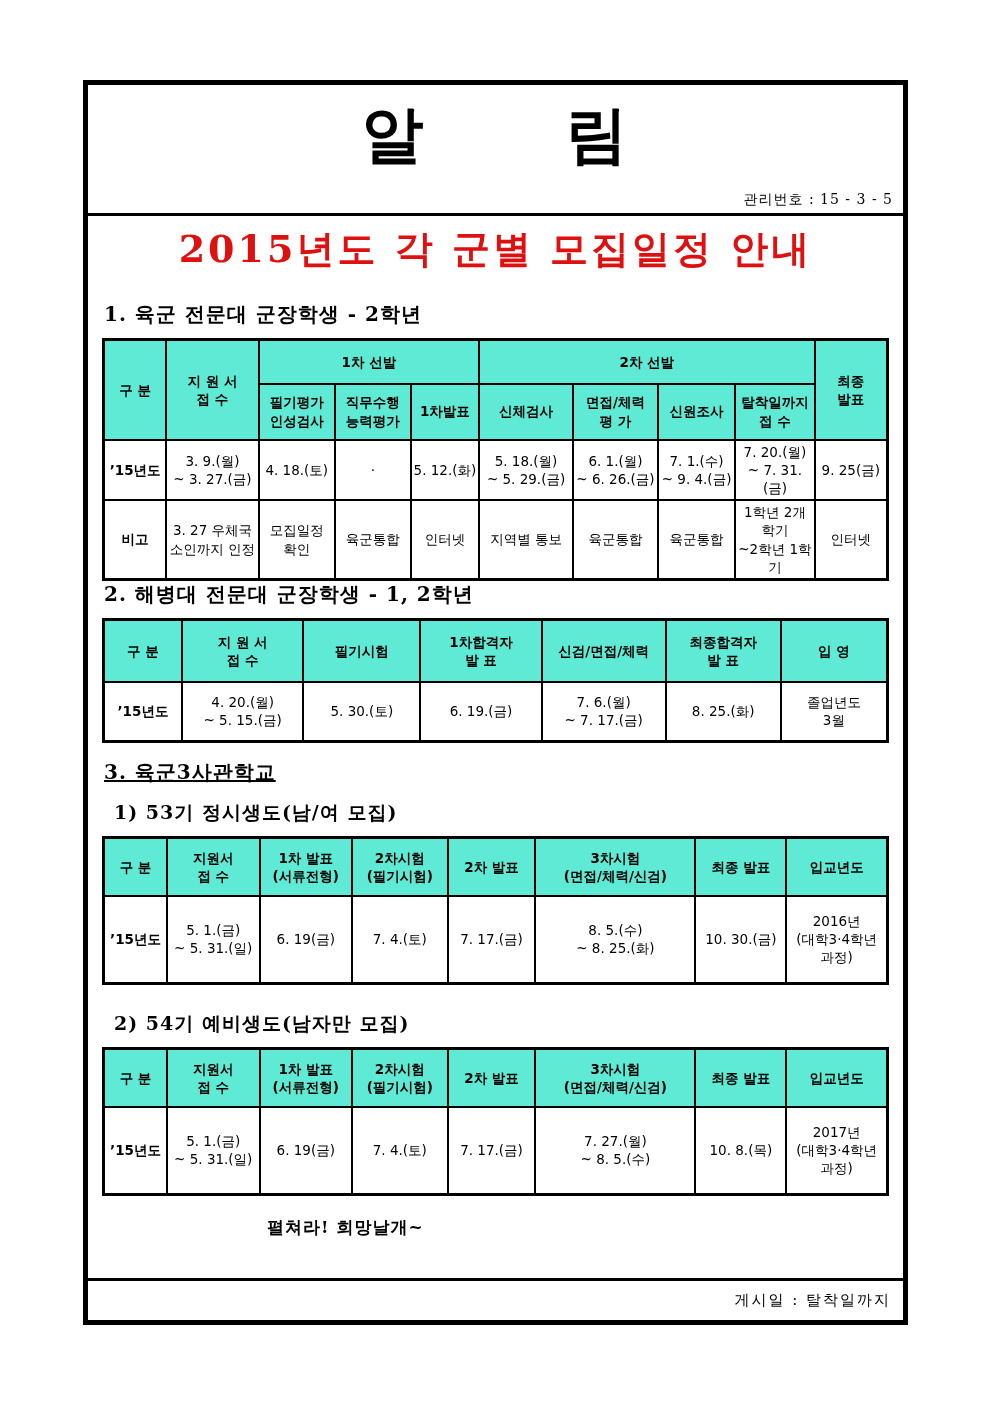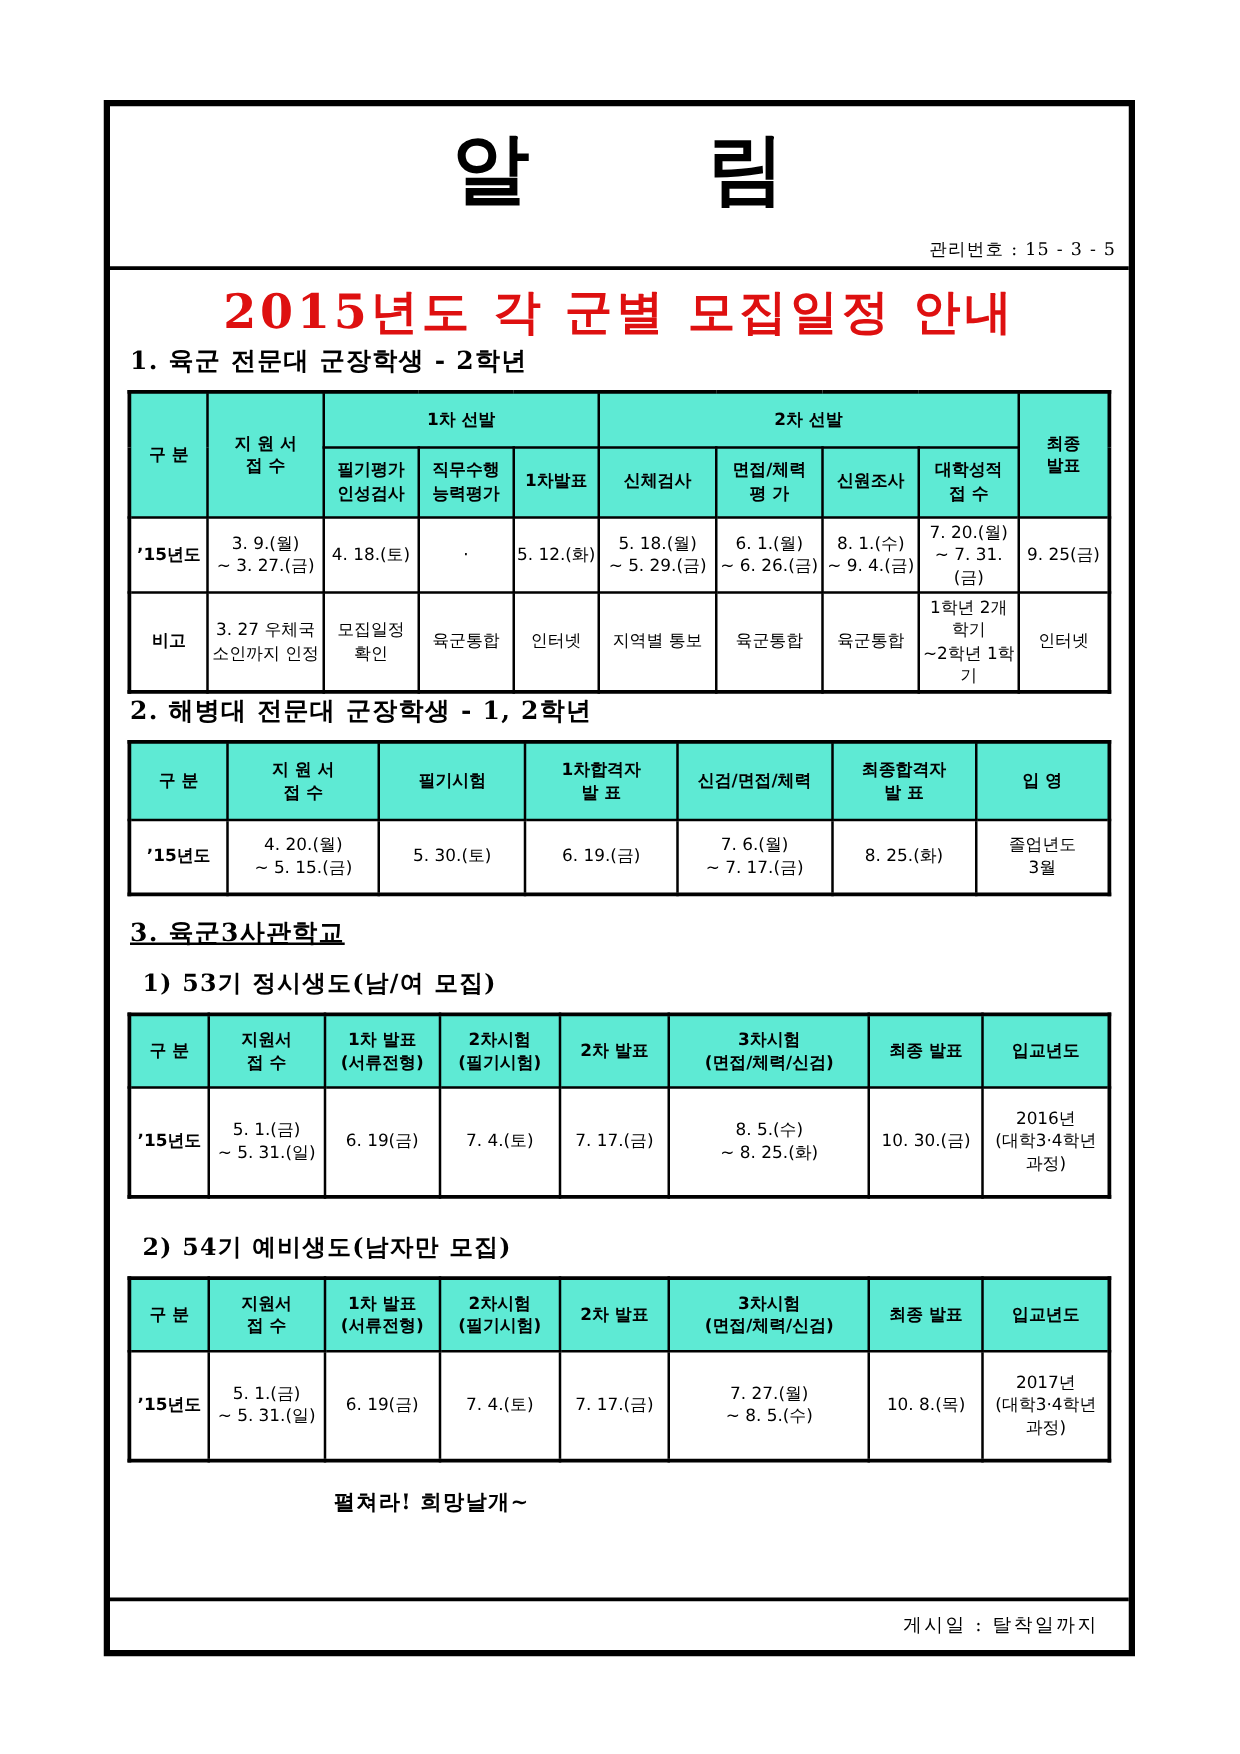--- a/index.html
+++ b/index.html
@@ -26,21 +26,21 @@
   
   .body-cell { flex:1; padding:0 14px; overflow:hidden; }
   .main-title {
     margin-top:8px; text-align:center; font-family:"DejaVu Serif", serif;
     font-weight:bold; font-size:38px; color:#DE1010; letter-spacing:3px;
   }
   .sec-heading {
     font-family:"DejaVu Serif", serif; font-weight:bold; font-size:20px;
     margin-left:2px; letter-spacing:1px;
   }
-  .h1 { }
+  .h1 { margin-top:26px; }
   .h2 { }
   .h3 { margin-top:16px;text-decoration:underline; }
   .sub-heading {
     font-family:"DejaVu Serif", serif; font-weight:bold; font-size:19px;
     margin-left:12px; margin-top:14px; letter-spacing:1px;
   }
 
   table.sched {
     width:100%; border-collapse:collapse; table-layout:fixed;
     margin-top:10px; border:3px solid #000;
@@ -63,21 +63,21 @@
 
   
   .slogan {
     margin-top:20px; margin-left:165px;
     font-family:"DejaVu Serif", serif; font-weight:bold; font-size:17px; letter-spacing:1px;
   }
 
   
   .post-cell {
     height:42px; border-top:3px solid #000; display:flex; align-items:center;
-    justify-content:flex-end; padding-right:24px;
+    justify-content:flex-end; padding-right:12px;
     font-family:"DejaVu Serif", serif; font-size:15px; letter-spacing:2px;
   }
 </style>
 </head>
 <body>
 
 <div class="frame">
 
   <div class="head-cell">
     <div class="notice-title">알        림</div>
@@ -115,35 +115,35 @@
       <tr class="sub">
         <th>필기평가
 인성검사</th>
         <th>직무수행
 능력평가</th>
         <th>1차발표</th>
         <th>신체검사</th>
         <th>면접/체력
 평      가</th>
         <th>신원조사</th>
-        <th>대학성적
+        <th>탈착일까지
 접      수</th>
       </tr>
       <tr class="d1">
         <td class="rowlabel">’15년도</td>
         <td>3. 9.(월)
 ~ 3. 27.(금)</td>
         <td>4. 18.(토)</td>
         <td>·</td>
         <td>5. 12.(화)</td>
         <td>5. 18.(월)
 ~ 5. 29.(금)</td>
         <td>6. 1.(월)
 ~ 6. 26.(금)</td>
-        <td>8. 1.(수)
+        <td>7. 1.(수)
 ~ 9. 4.(금)</td>
         <td>7. 20.(월)
 ~ 7. 31.(금)</td>
         <td>9. 25(금)</td>
       </tr>
       <tr class="d2">
         <td class="rowlabel">비고</td>
         <td>3. 27 우체국
 소인까지 인정</td>
         <td>모집일정

